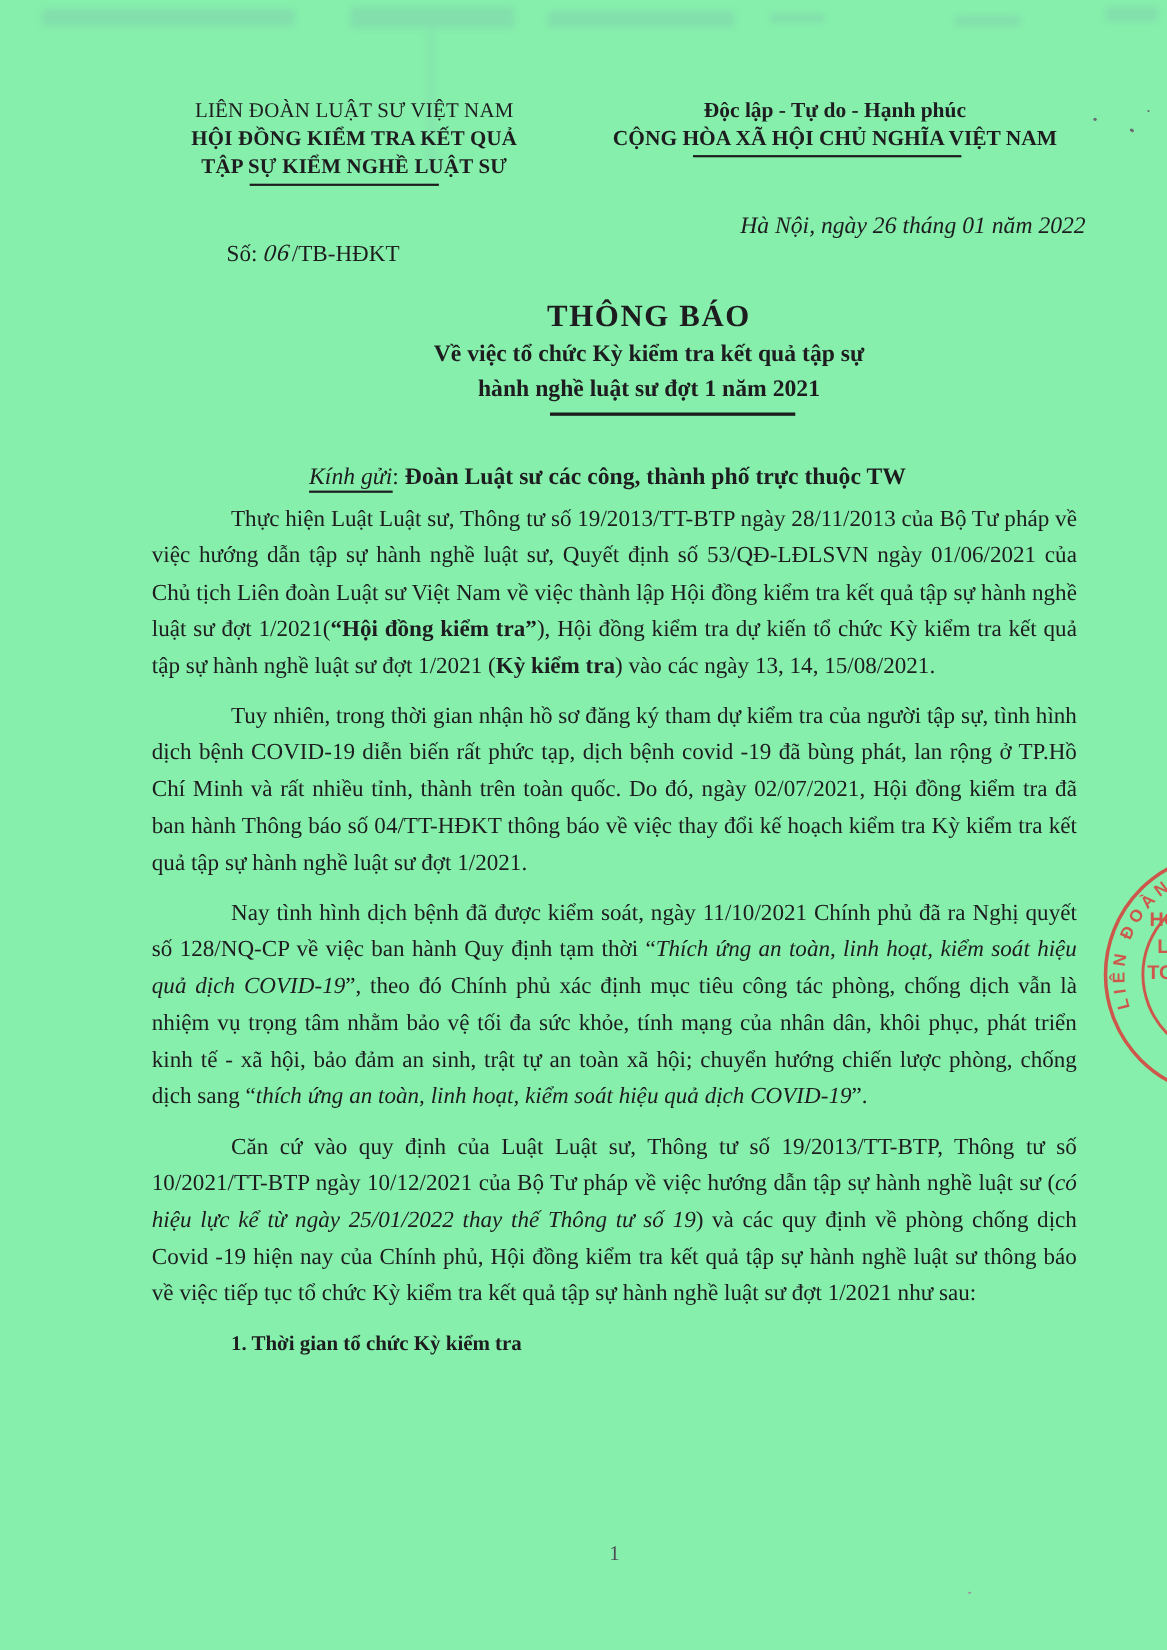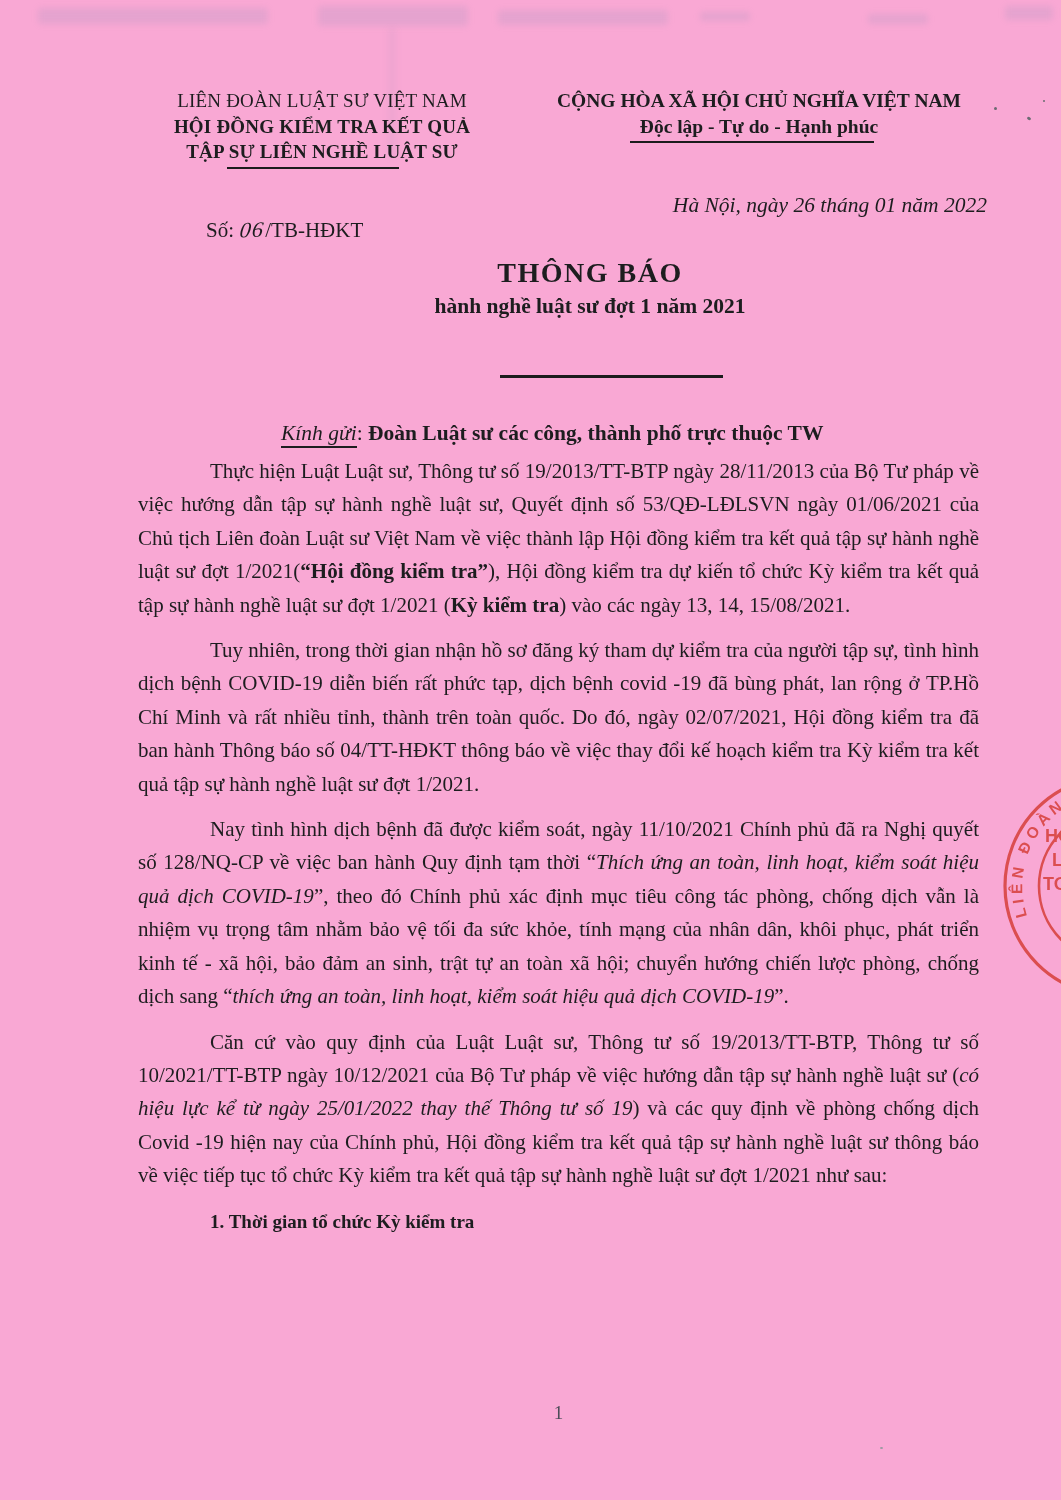--- a/index.html
+++ b/index.html
@@ -1,20 +1,20 @@
 <!DOCTYPE html>
 <html lang="vi"><head>
 <meta charset="utf-8">
 <style>
   html,body{margin:0;padding:0;background:#e9e9e9;}
   .page{
     position:relative;
     width:1061px;height:1500px;
     margin:0 auto;
-    background:#f9a8d4;
+    background:#86efac;
     overflow:hidden;
     font-family:"Liberation Serif", serif;
     color:#1d1d1f;
     text-decoration:underline;
   }
   
   .org-block{
     position:absolute;left:138px;top:88px;width:368px;
     text-align:center;font-size:19px;line-height:25.5px;letter-spacing:.2px;
   }
@@ -35,21 +35,21 @@
     font-size:21px;white-space:nowrap;
   }
   .doc-number .hand{
     display:inline-block;
     font-style:italic;font-size:22px;
     transform:skewX(-9deg) rotate(-2deg);
     letter-spacing:1px;
     padding:0 1px;
   }
   
-  .title-block{position:absolute;left:160px;top:256px;width:860px;text-align:center;}
+  .title-block{position:absolute;left:160px;top:271px;width:860px;text-align:center;}
   .title-main{font-weight:bold;font-size:28px;letter-spacing:1.5px;line-height:34px;}
   .title-sub{font-weight:bold;font-size:21.5px;line-height:32px;}
   .title-underline{position:absolute;left:500px;top:375px;width:223px;height:2.5px;background:#1c1c1c;}
   
   .recipient{position:absolute;left:281px;top:421px;font-size:21.5px;white-space:nowrap;}
   .recipient .salute{font-style:italic;border-bottom:2px solid #1d1d1f;padding-bottom:1px;}
   .recipient .addressee{font-weight:bold;}
   
   .body-text{
     position:absolute;left:138px;top:455px;width:841px;
@@ -94,36 +94,37 @@
   <div class="ghost g6"></div>
   <div class="ghost g7"></div>
   <div class="speck s1"></div>
   <div class="speck s2"></div>
   <div class="speck s3"></div>
   <div class="speck s4"></div>
 
   <div class="org-block">
     <div class="l1">LIÊN ĐOÀN LUẬT SƯ VIỆT NAM</div>
     <div class="l2">HỘI ĐỒNG KIỂM TRA KẾT QUẢ</div>
-    <div class="l3">TẬP SỰ LIÊN NGHỀ LUẬT SƯ</div>
+    <div class="l3">TẬP SỰ KIỂM NGHỀ LUẬT SƯ</div>
   </div>
   <div class="org-underline"></div>
 
   <div class="national-block">
+    <div>Độc lập - Tự do - Hạnh phúc</div>
     <div>CỘNG HÒA XÃ HỘI CHỦ NGHĨA VIỆT NAM</div>
-    <div>Độc lập - Tự do - Hạnh phúc</div>
   </div>
   <div class="national-underline"></div>
 
   <div class="dateline">Hà Nội, ngày 26 tháng 01 năm 2022</div>
 
   <div class="doc-number"><span>Số: </span><span class="hand">06</span><span>/TB-HĐKT</span></div>
 
   <div class="title-block">
     <div class="title-main">THÔNG BÁO</div>
+    <div class="title-sub">Về việc tổ chức Kỳ kiểm tra kết quả tập sự</div>
     <div class="title-sub">hành nghề luật sư đợt 1 năm 2021</div>
   </div>
   <div class="title-underline"></div>
 
   <div class="recipient"><span class="salute">Kính gửi</span><span>: </span><span class="addressee">Đoàn Luật sư các công, thành phố trực thuộc TW</span></div>
 
   <div class="body-text">
 
   <p><span>Thực hiện Luật Luật sư, Thông tư số 19/2013/TT-BTP ngày 28/11/2013 của Bộ Tư pháp về việc hướng dẫn tập sự hành nghề luật sư, Quyết định số 53/QĐ-LĐLSVN ngày 01/06/2021 của Chủ tịch Liên đoàn Luật sư Việt Nam về việc thành lập Hội đồng kiểm tra kết quả tập sự hành nghề luật sư đợt 1/2021(</span><span class="b">“Hội đồng kiểm tra”</span><span>), Hội đồng kiểm tra dự kiến tổ chức Kỳ kiểm tra kết quả tập sự hành nghề luật sư đợt 1/2021 (</span><span class="b">Kỳ kiểm tra</span><span>) vào các ngày 13, 14, 15/08/2021.</span></p>
       <p><span>Tuy nhiên, trong thời gian nhận hồ sơ đăng ký tham dự kiểm tra của người tập sự, tình hình dịch bệnh COVID-19 diễn biến rất phức tạp, dịch bệnh covid -19 đã bùng phát, lan rộng ở TP.Hồ Chí Minh và rất nhiều tỉnh, thành trên toàn quốc. Do đó, ngày 02/07/2021, Hội đồng kiểm tra đã ban hành Thông báo số 04/TT-HĐKT thông báo về việc thay đổi kế hoạch kiểm tra Kỳ kiểm tra kết quả tập sự hành nghề luật sư đợt 1/2021.</span></p>

